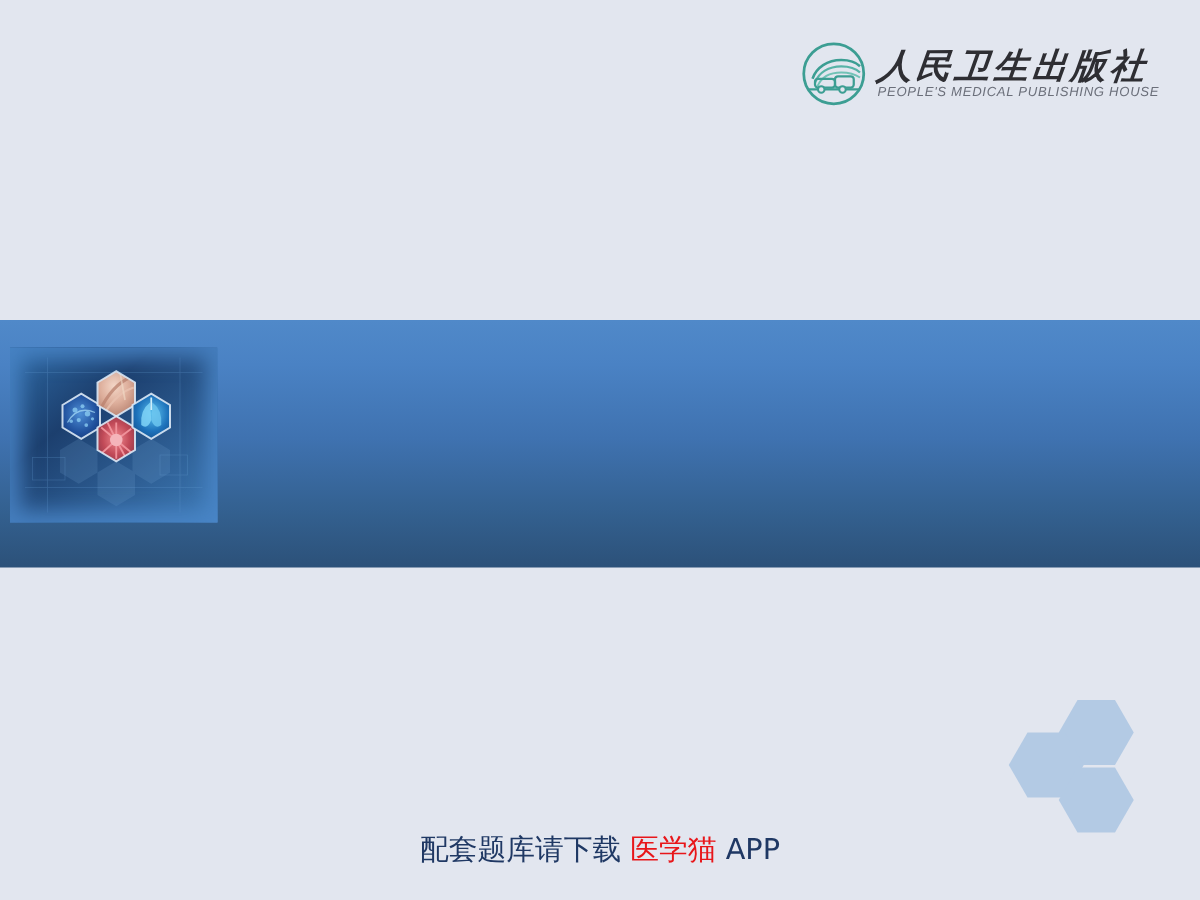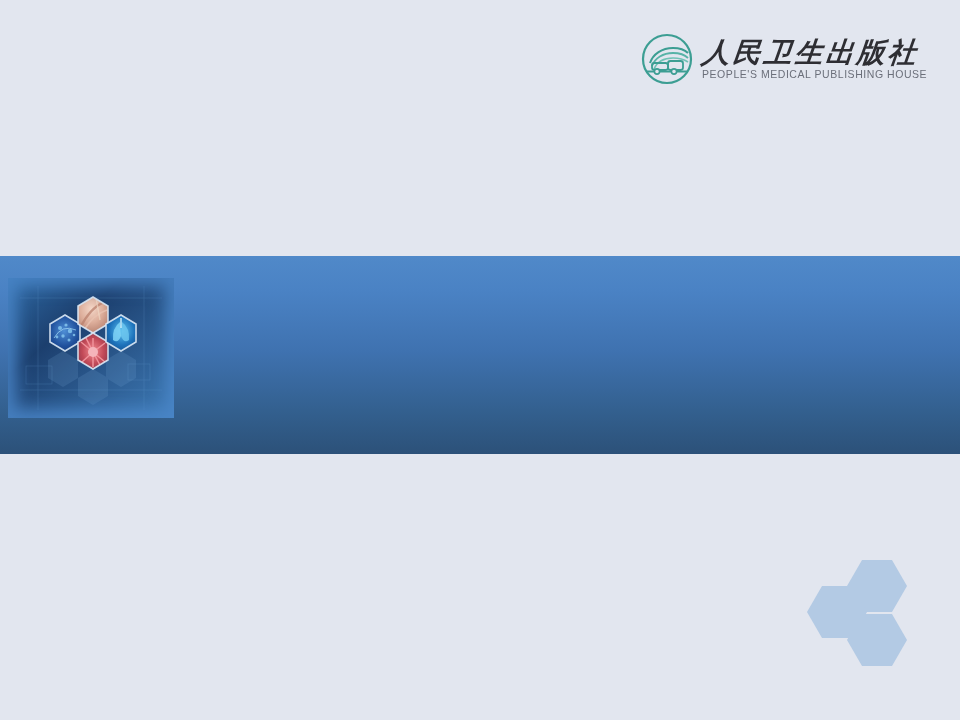--- a/index.html
+++ b/index.html
@@ -56,20 +56,21 @@
     white-space: nowrap;
     transform: skewX(-6deg);
   }
   #logo-en {
     font-family: "Liberation Sans", sans-serif;
     font-size: 10.5px;
     letter-spacing: 0.55px;
     color: #6b6f7a;
     white-space: nowrap;
     margin-top: 0;
+    font-style: italic;
   }
 
   
   #title-banner {
     position: absolute;
     left: 0;
     top: 256px;
     width: 960px;
     height: 198px;
     background: linear-gradient(to bottom,
@@ -282,14 +283,17 @@
 
 
   <div id="hex-decoration">
     <svg width="120" height="114" viewBox="0 0 120 114" aria-hidden="true">
       <polygon points="56,2 86,2 101,28 86,54 56,54 41,28" fill="#b3cae4"></polygon>
       <polygon points="16,28 46,28 61,54 46,80 16,80 1,54" fill="#b3cae4"></polygon>
       <polygon points="56,56 86,56 101,82 86,108 56,108 41,82" fill="#b3cae4"></polygon>
     </svg>
   </div>
 
+  <div id="footer-promo">
+    <span>配套题库请下载</span><span>&nbsp;</span><span class="accent">医学猫</span><span>&nbsp;</span><span>APP</span>
+  </div>
 
 </div>
 
 </body></html>

